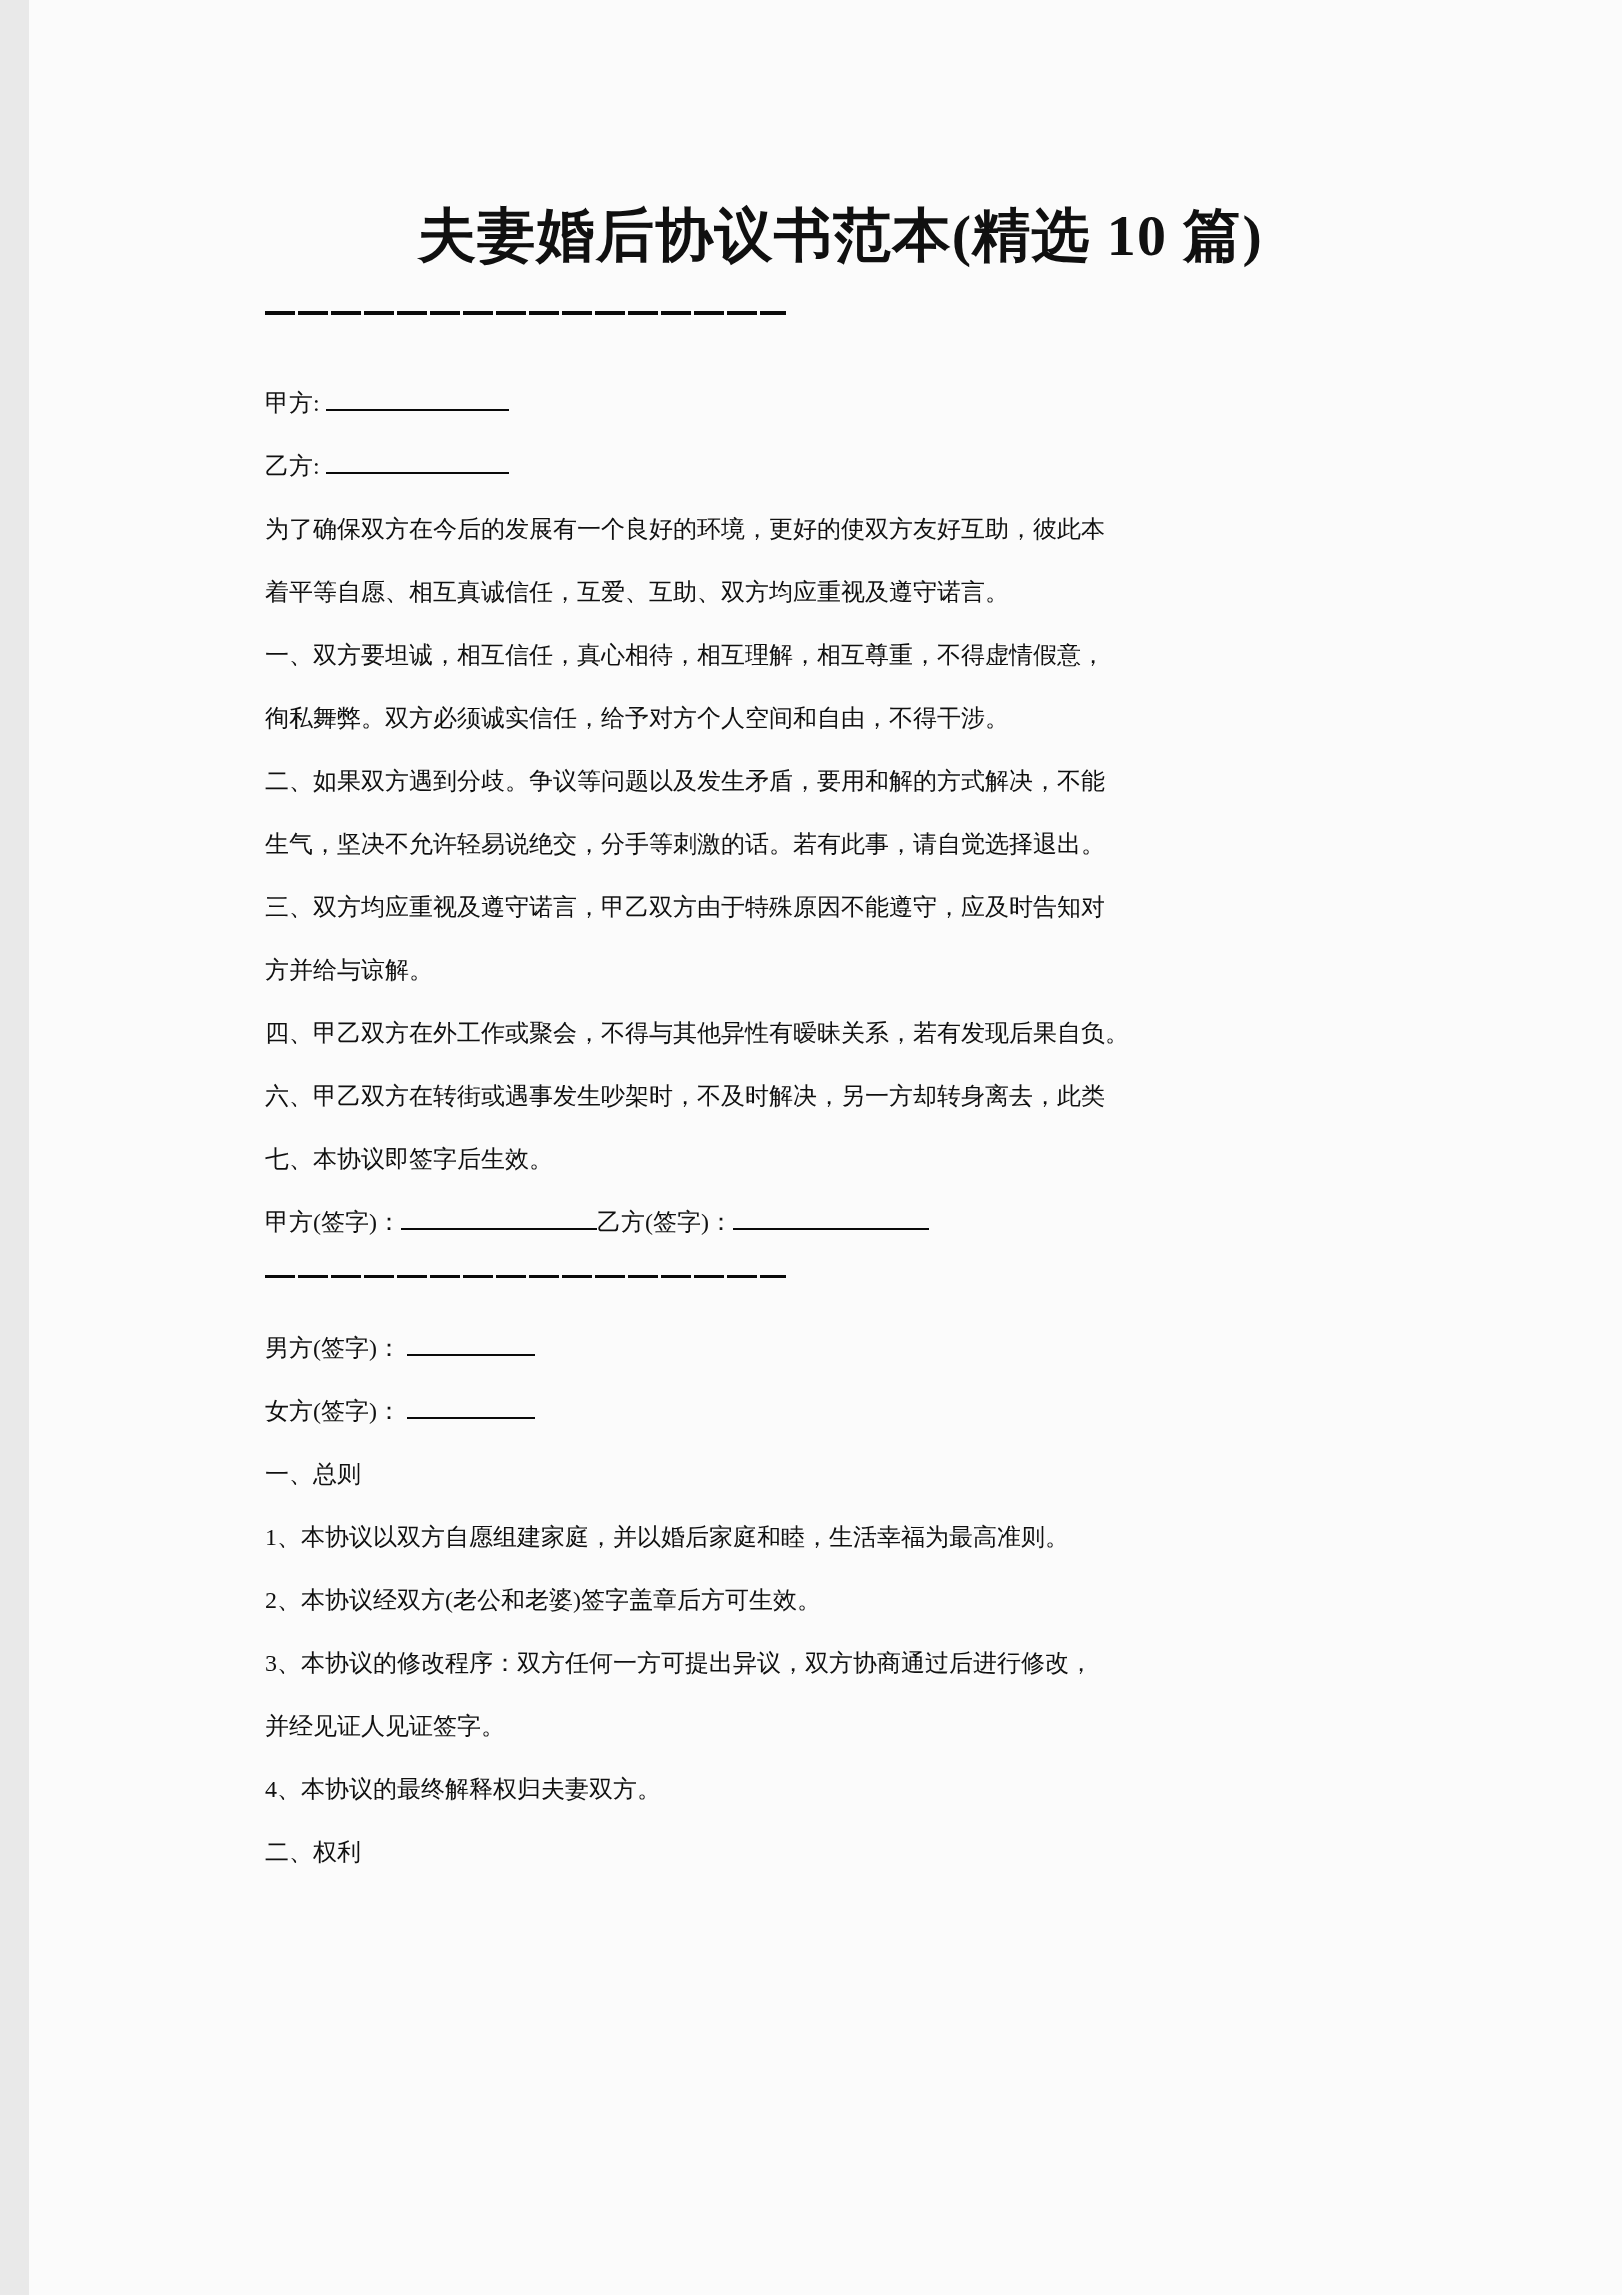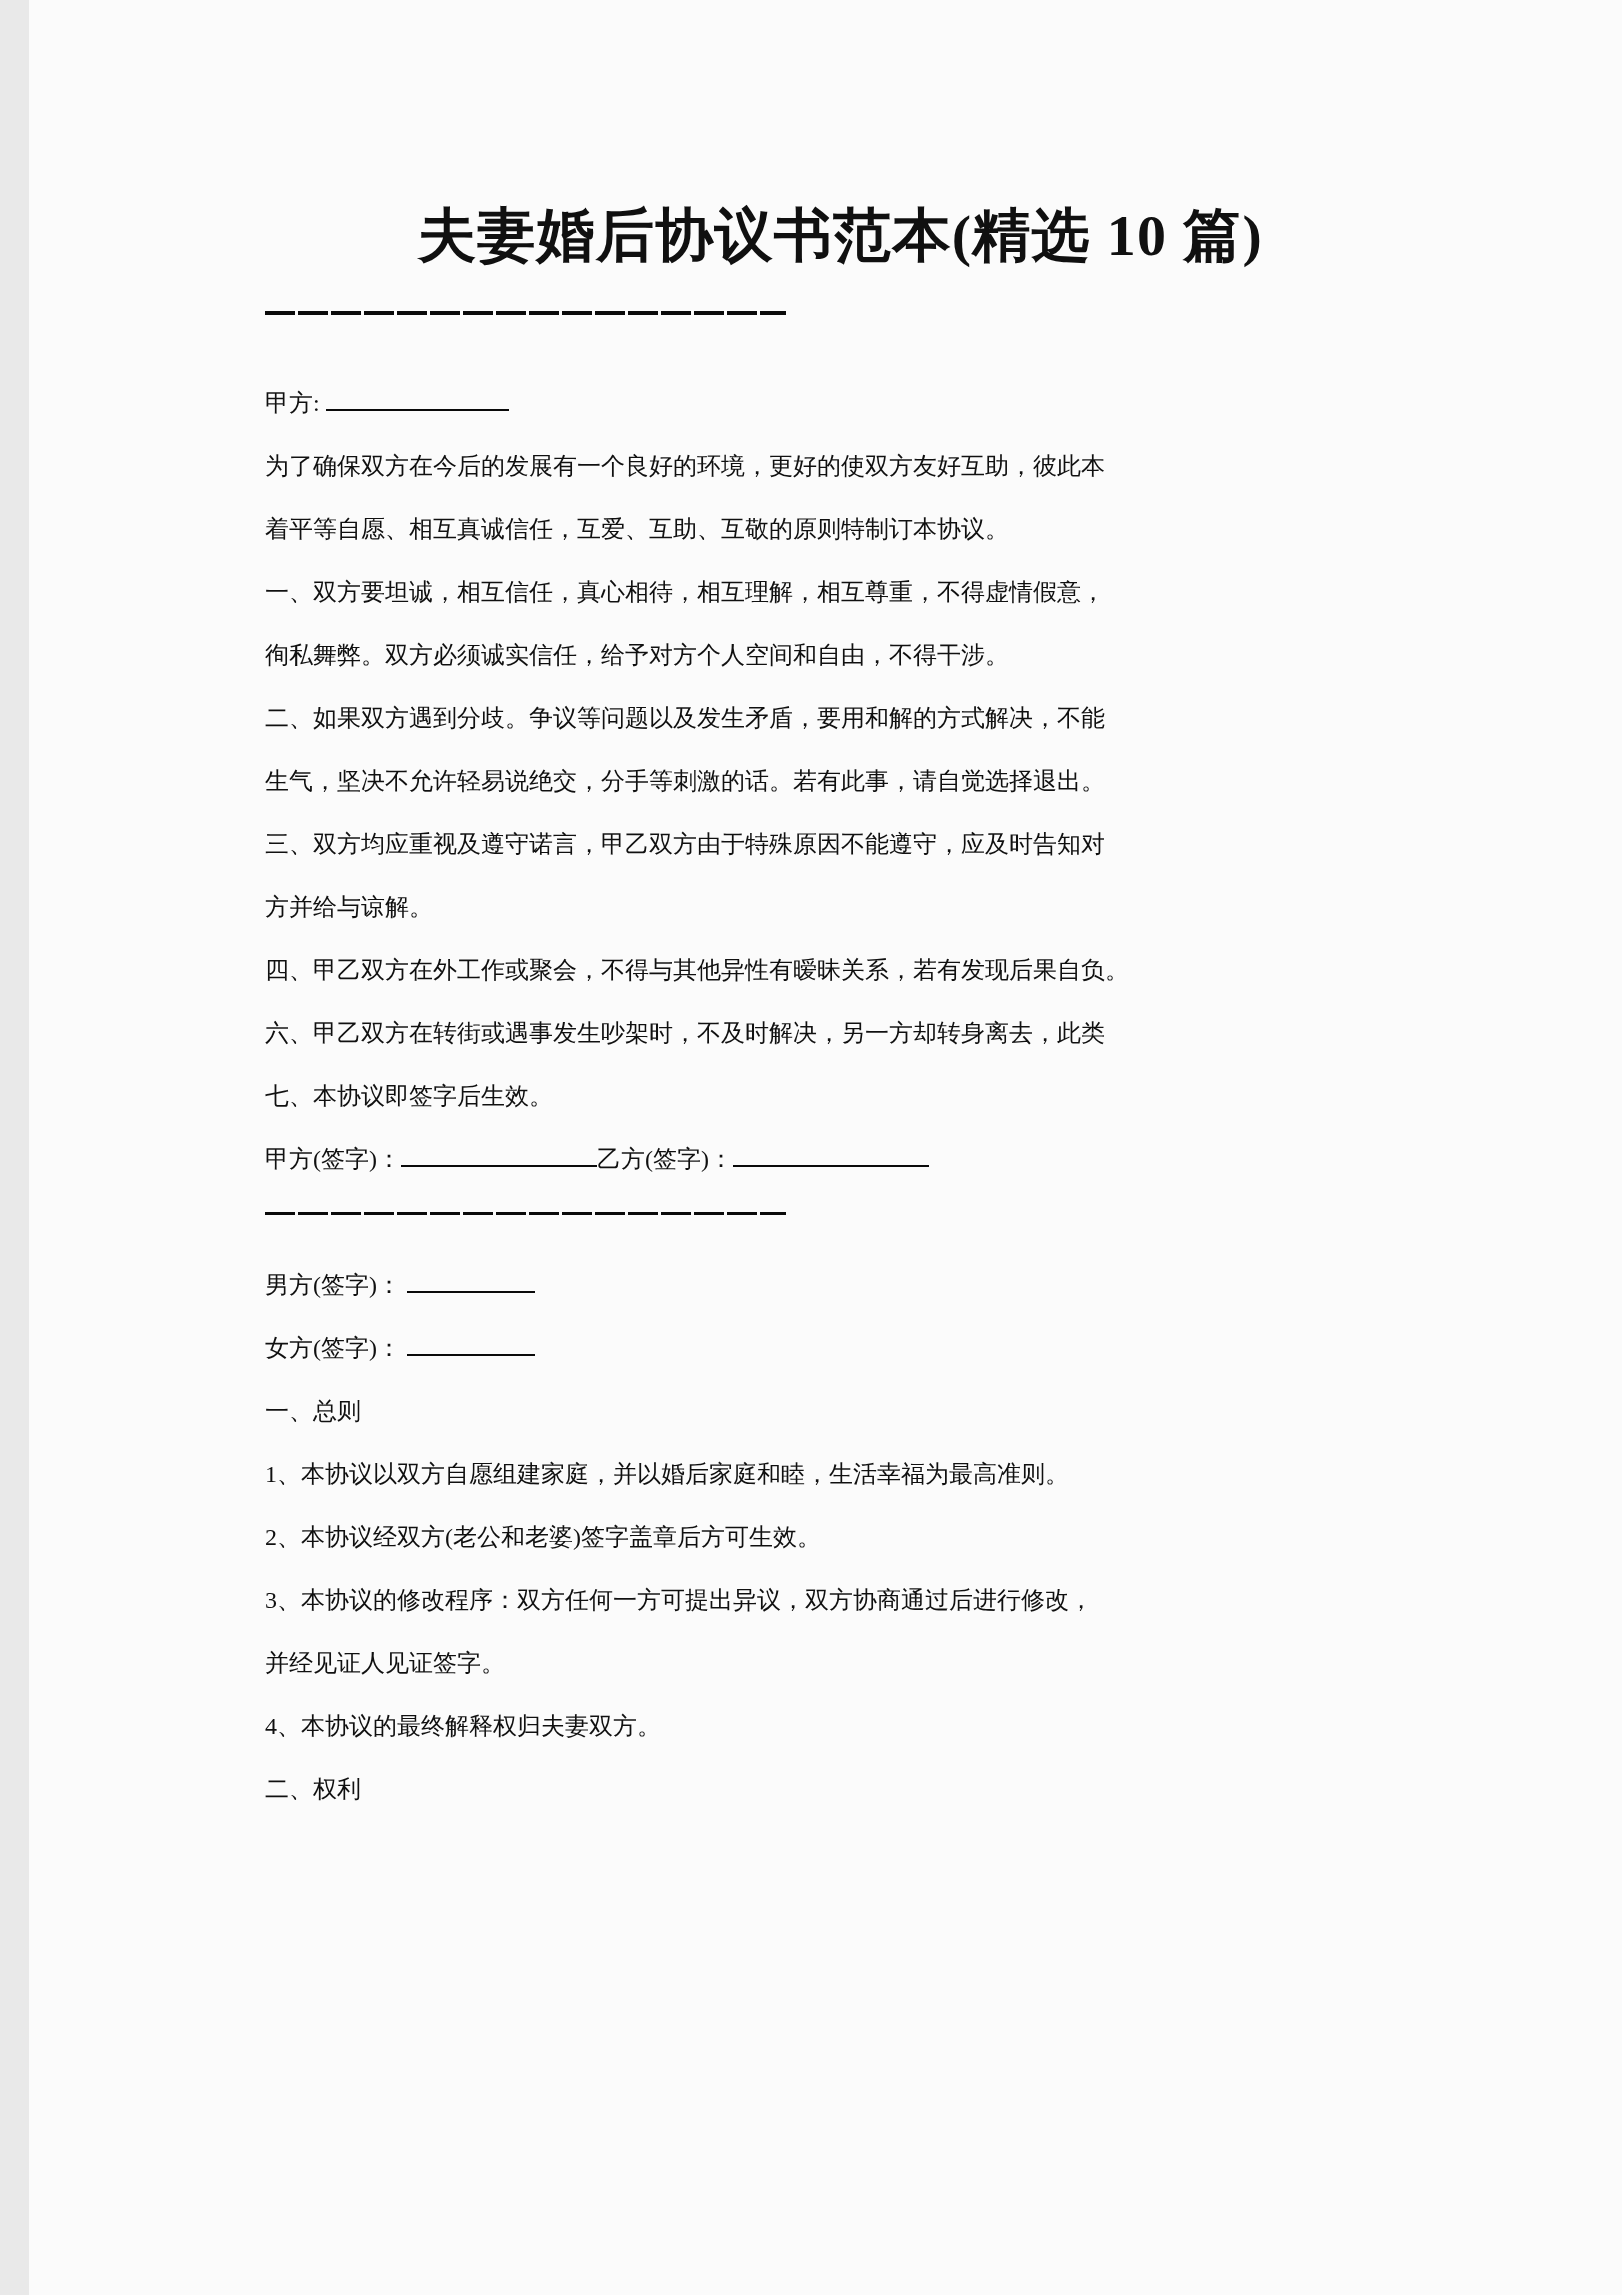--- a/index.html
+++ b/index.html
@@ -72,23 +72,27 @@
     <span class="dashbar"></span>
   </div>
 
   <div class="body">
 
     <div class="line">
       <span class="lbl">甲方:</span>
       <span class="blank w280"></span>
     </div>
 
+    <div class="line">
+      <span class="lbl">乙方:</span>
+      <span class="blank w280"></span>
+    </div>
 
     <div class="line">为了确保双方在今后的发展有一个良好的环境，更好的使双方友好互助，彼此本</div>
-    <div class="line">着平等自愿、相互真诚信任，互爱、互助、互敬的原则特制订本协议。</div>
+    <div class="line">着平等自愿、相互真诚信任，互爱、互助、双方均应重视及遵守诺言。</div>
 
     <div class="line">一、双方要坦诚，相互信任，真心相待，相互理解，相互尊重，不得虚情假意，</div>
     <div class="line">徇私舞弊。双方必须诚实信任，给予对方个人空间和自由，不得干涉。</div>
 
     <div class="line">二、如果双方遇到分歧。争议等问题以及发生矛盾，要用和解的方式解决，不能</div>
     <div class="line">生气，坚决不允许轻易说绝交，分手等刺激的话。若有此事，请自觉选择退出。</div>
 
     <div class="line">三、双方均应重视及遵守诺言，甲乙双方由于特殊原因不能遵守，应及时告知对</div>
     <div class="line">方并给与谅解。</div>
 

